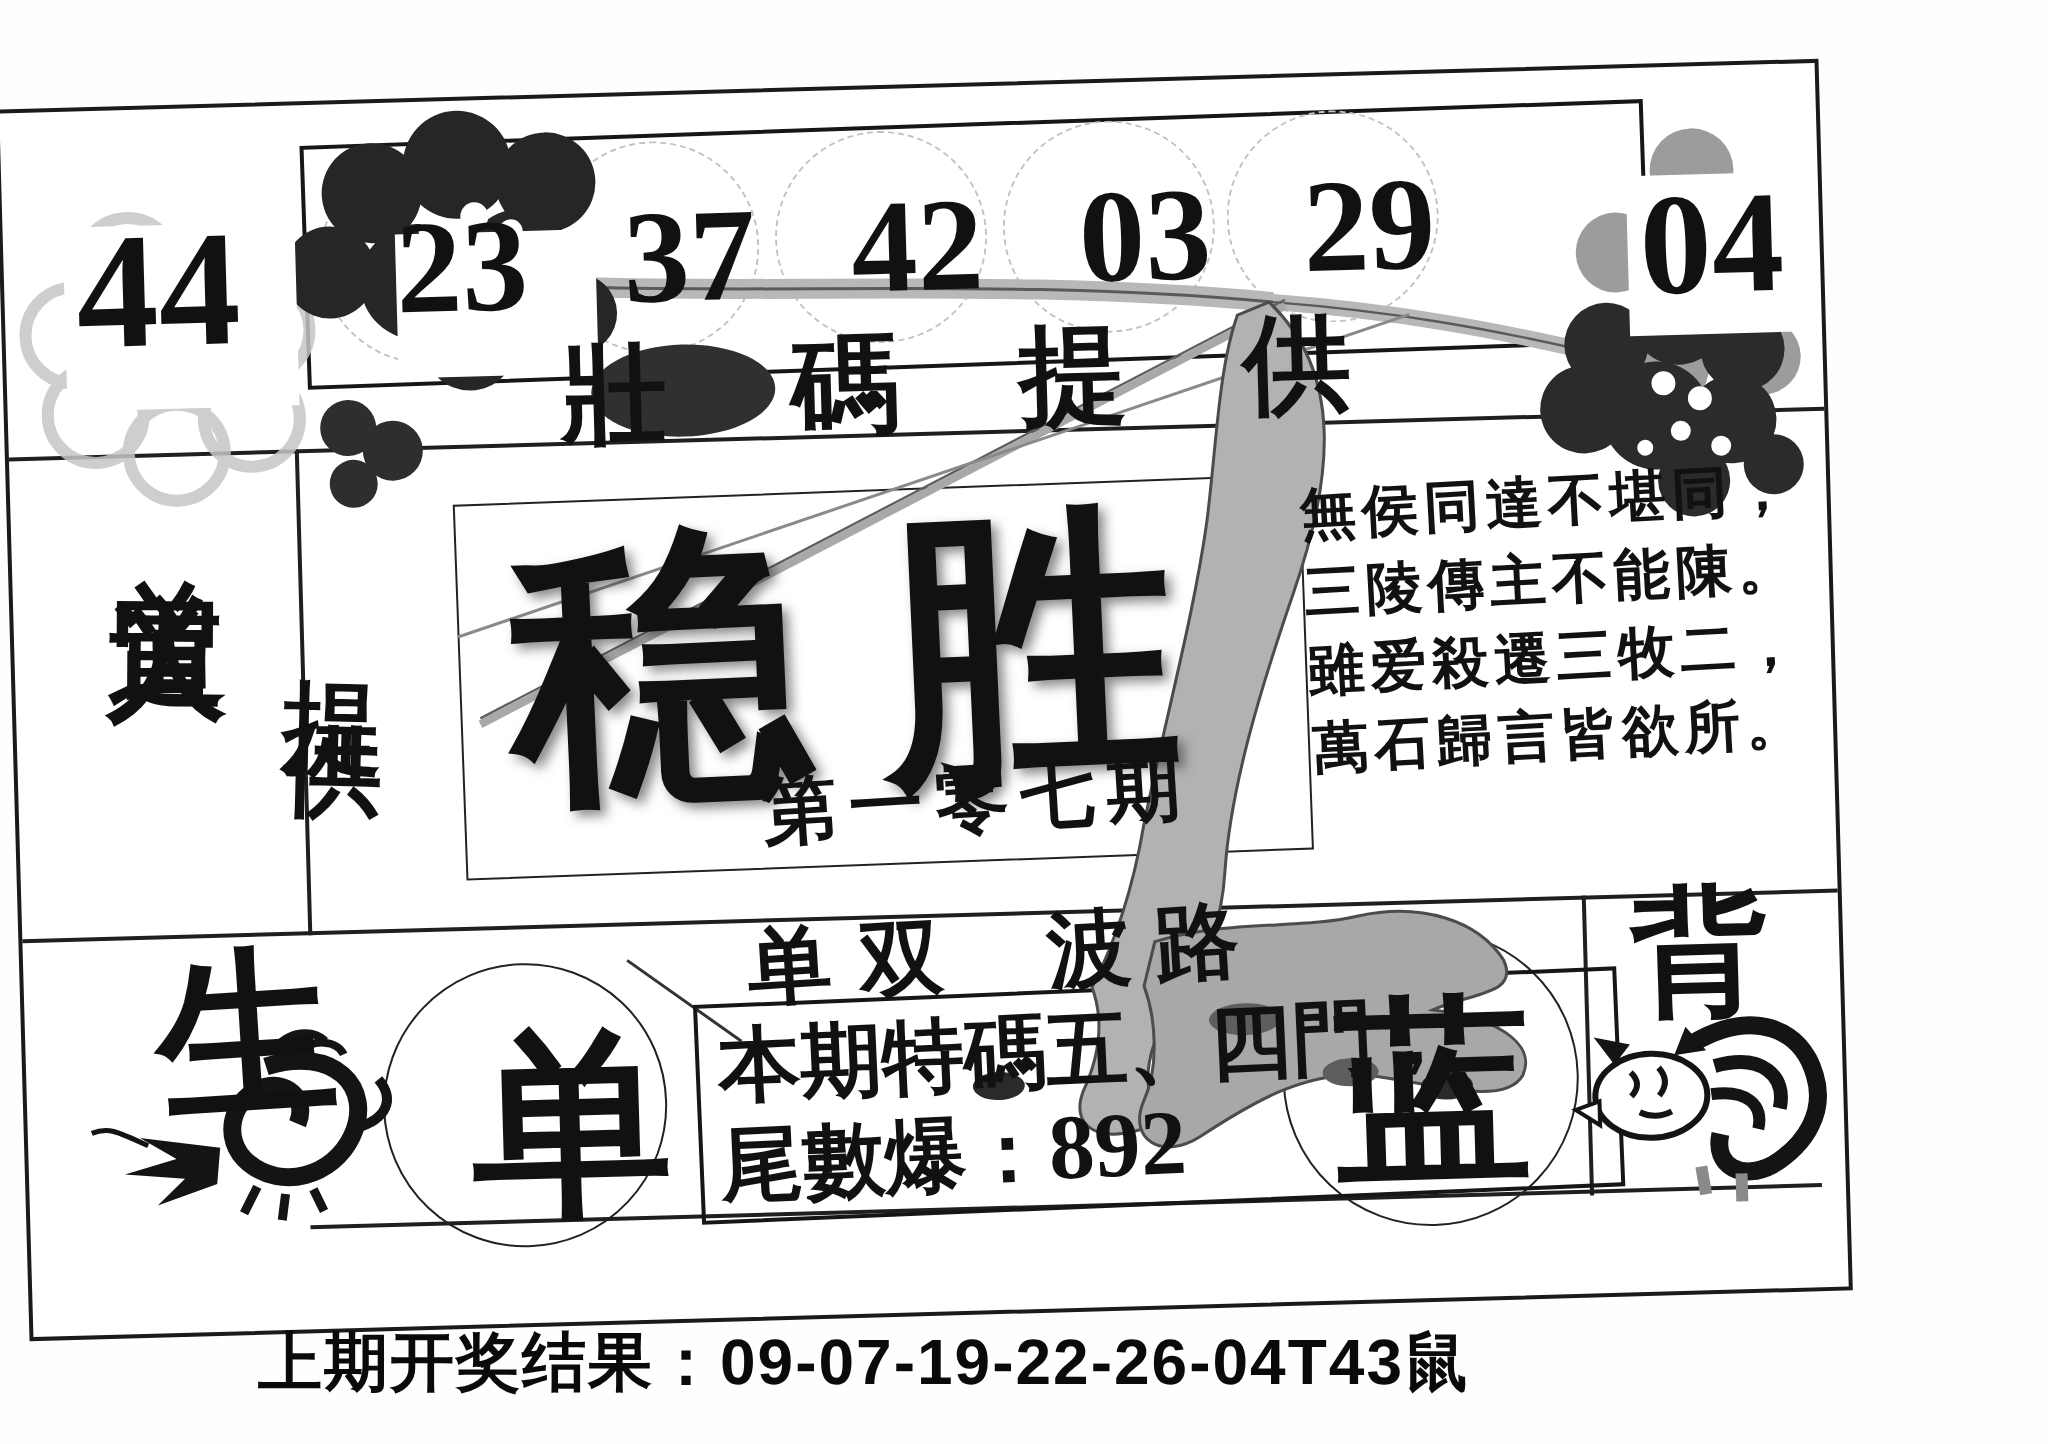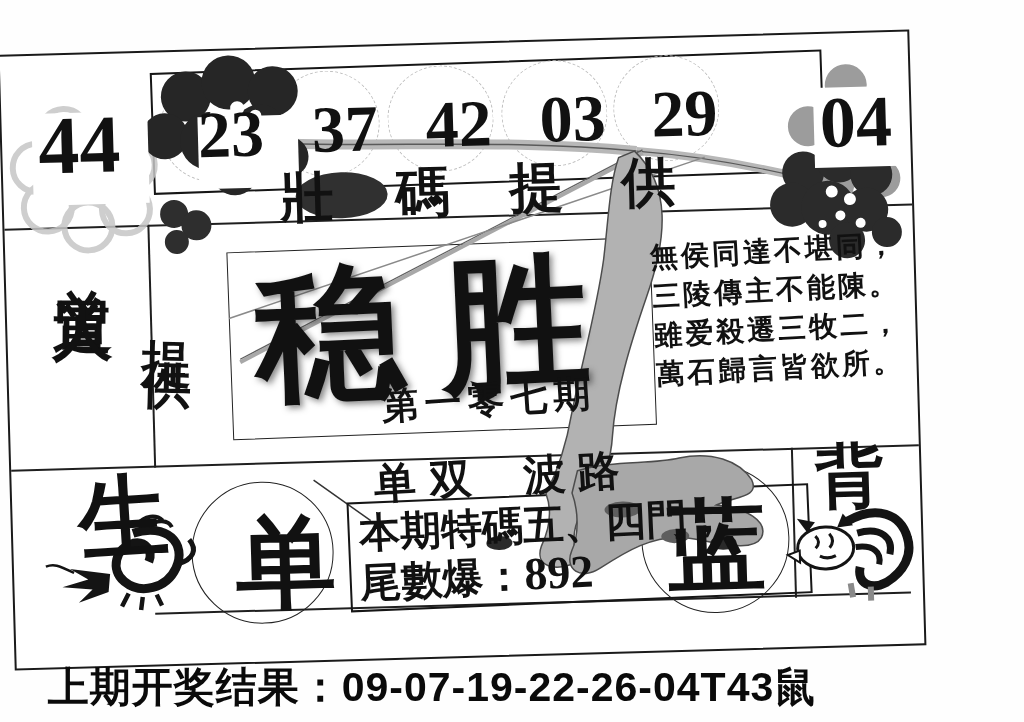--- a/index.html
+++ b/index.html
@@ -26,21 +26,21 @@
   .circ{position:absolute;border:1.5px solid #222;border-radius:50%;background:transparent;}
   .dashcirc{position:absolute;border:1.5px dashed #c2c2c2;border-radius:50%;}
   .chip{position:absolute;background:#fff;}
   .artwork{position:absolute;left:0;top:0;z-index:2;pointer-events:none;}
   .z3{z-index:3;}
   .z1{z-index:1;}
   .z2{z-index:2;}
   .vert{writing-mode:vertical-rl;text-orientation:upright;}
   .footer{
     position:absolute;left:0;top:660px;width:864px;text-align:center;
-    font-size:41px;font-weight:600;letter-spacing:1px;
+    font-size:32px;font-weight:600;letter-spacing:1px;
     font-family:"Liberation Sans","DejaVu Sans",sans-serif;color:#0a0a0a;
   }
   .poemline{position:relative;line-height:39px;font-size:28px;letter-spacing:3px;}
 </style>
 </head>
 <body>
 
 <div class="sheet">
 
   <div class="box z1" style="left:150px;top:18px;width:668px;height:118px;transform:rotate(-0.4deg);"></div>

